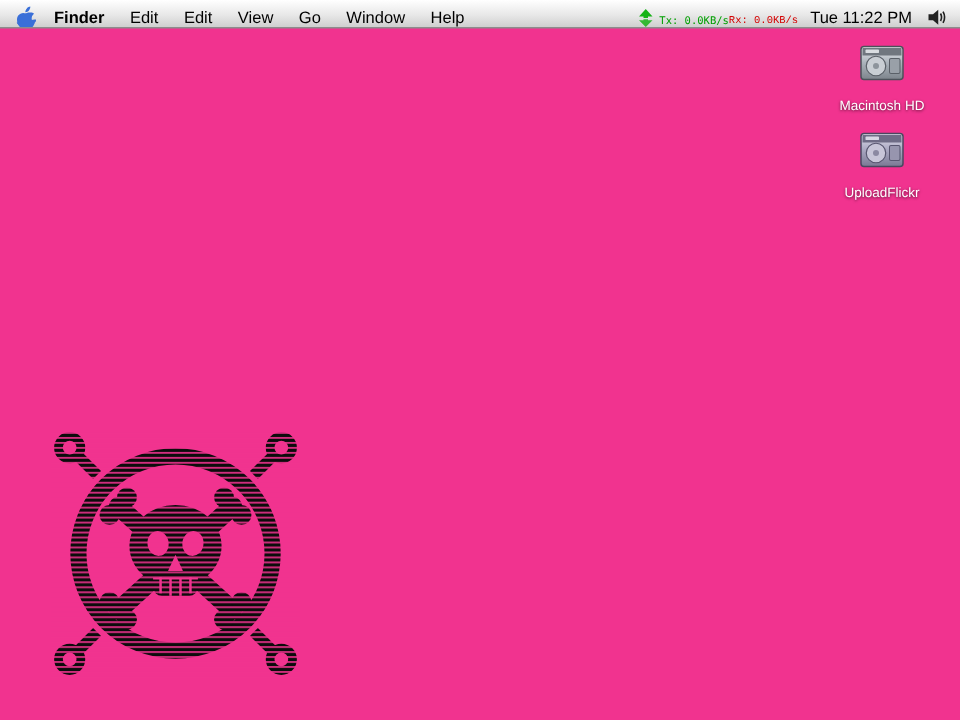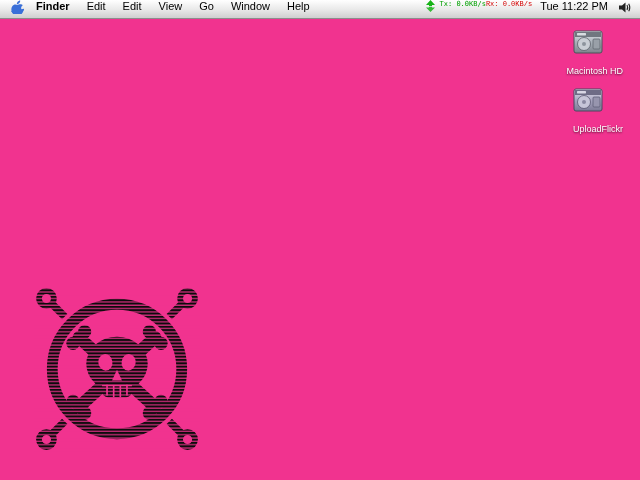--- a/index.html
+++ b/index.html
@@ -6,21 +6,21 @@
   html,body { width:640px; height:480px; overflow:hidden; }
   body { font-family:"Liberation Sans", sans-serif; }
 
   #screen { position:relative; width:640px; height:480px; background:#F1338F; overflow:hidden; }
 
   
   .menubar {
     position:absolute; top:0; left:0; right:0; height:19px;
     background:linear-gradient(#ffffff, #e8e8e8 55%, #cfcfcf);
     border-bottom:1px solid #8c8c8c;
-    display:flex; align-items:flex-start;
+    display:flex; align-items:flex-end;
     font-size:11px; color:#000;
     padding:0 8px 0 10px;
     z-index:50;
   }
   .apple { display:inline-flex; width:14px; height:14px; margin-right:12px; align-items:center; justify-content:center; }
   .mi { margin-right:17px; white-space:nowrap; cursor:default; }
   .mi.bold { font-weight:bold; }
   .mb-spacer { flex:1; }
   .netmeter { display:inline-flex; flex-direction:column; margin-right:4px; }
   .txrx { display:flex; justify-content:center; margin-right:8px;
@@ -45,21 +45,21 @@
     width:0; height:0; border-left:4px solid #ffffff;
     border-top:3px solid transparent; border-bottom:3px solid transparent;
     margin-right:4px;
   }
   .buddies .btitle {
     font-size:8px; color:#ffffff; text-shadow:0 1px 1px rgba(120,0,60,.6);
     white-space:nowrap; overflow:hidden;
   }
 
   
-  .desk-icon { position:absolute; width:76px; text-align:right; cursor:default; }
+  .desk-icon { position:absolute; width:76px; text-align:center; cursor:default; }
   .desk-icon .glyph { display:block; margin:0 auto 2px auto; width:34px; height:32px; }
   .desk-icon .dlabel {
     display:inline-block; font-size:9px; color:#ffffff;
     text-shadow:0 1px 2px rgba(0,0,0,.65);
     padding:0 3px; border-radius:2px; white-space:nowrap;
   }
   #icon-machd { top:26px; right:14px; }
   #icon-flickr { top:84px; right:14px; }
 
   

